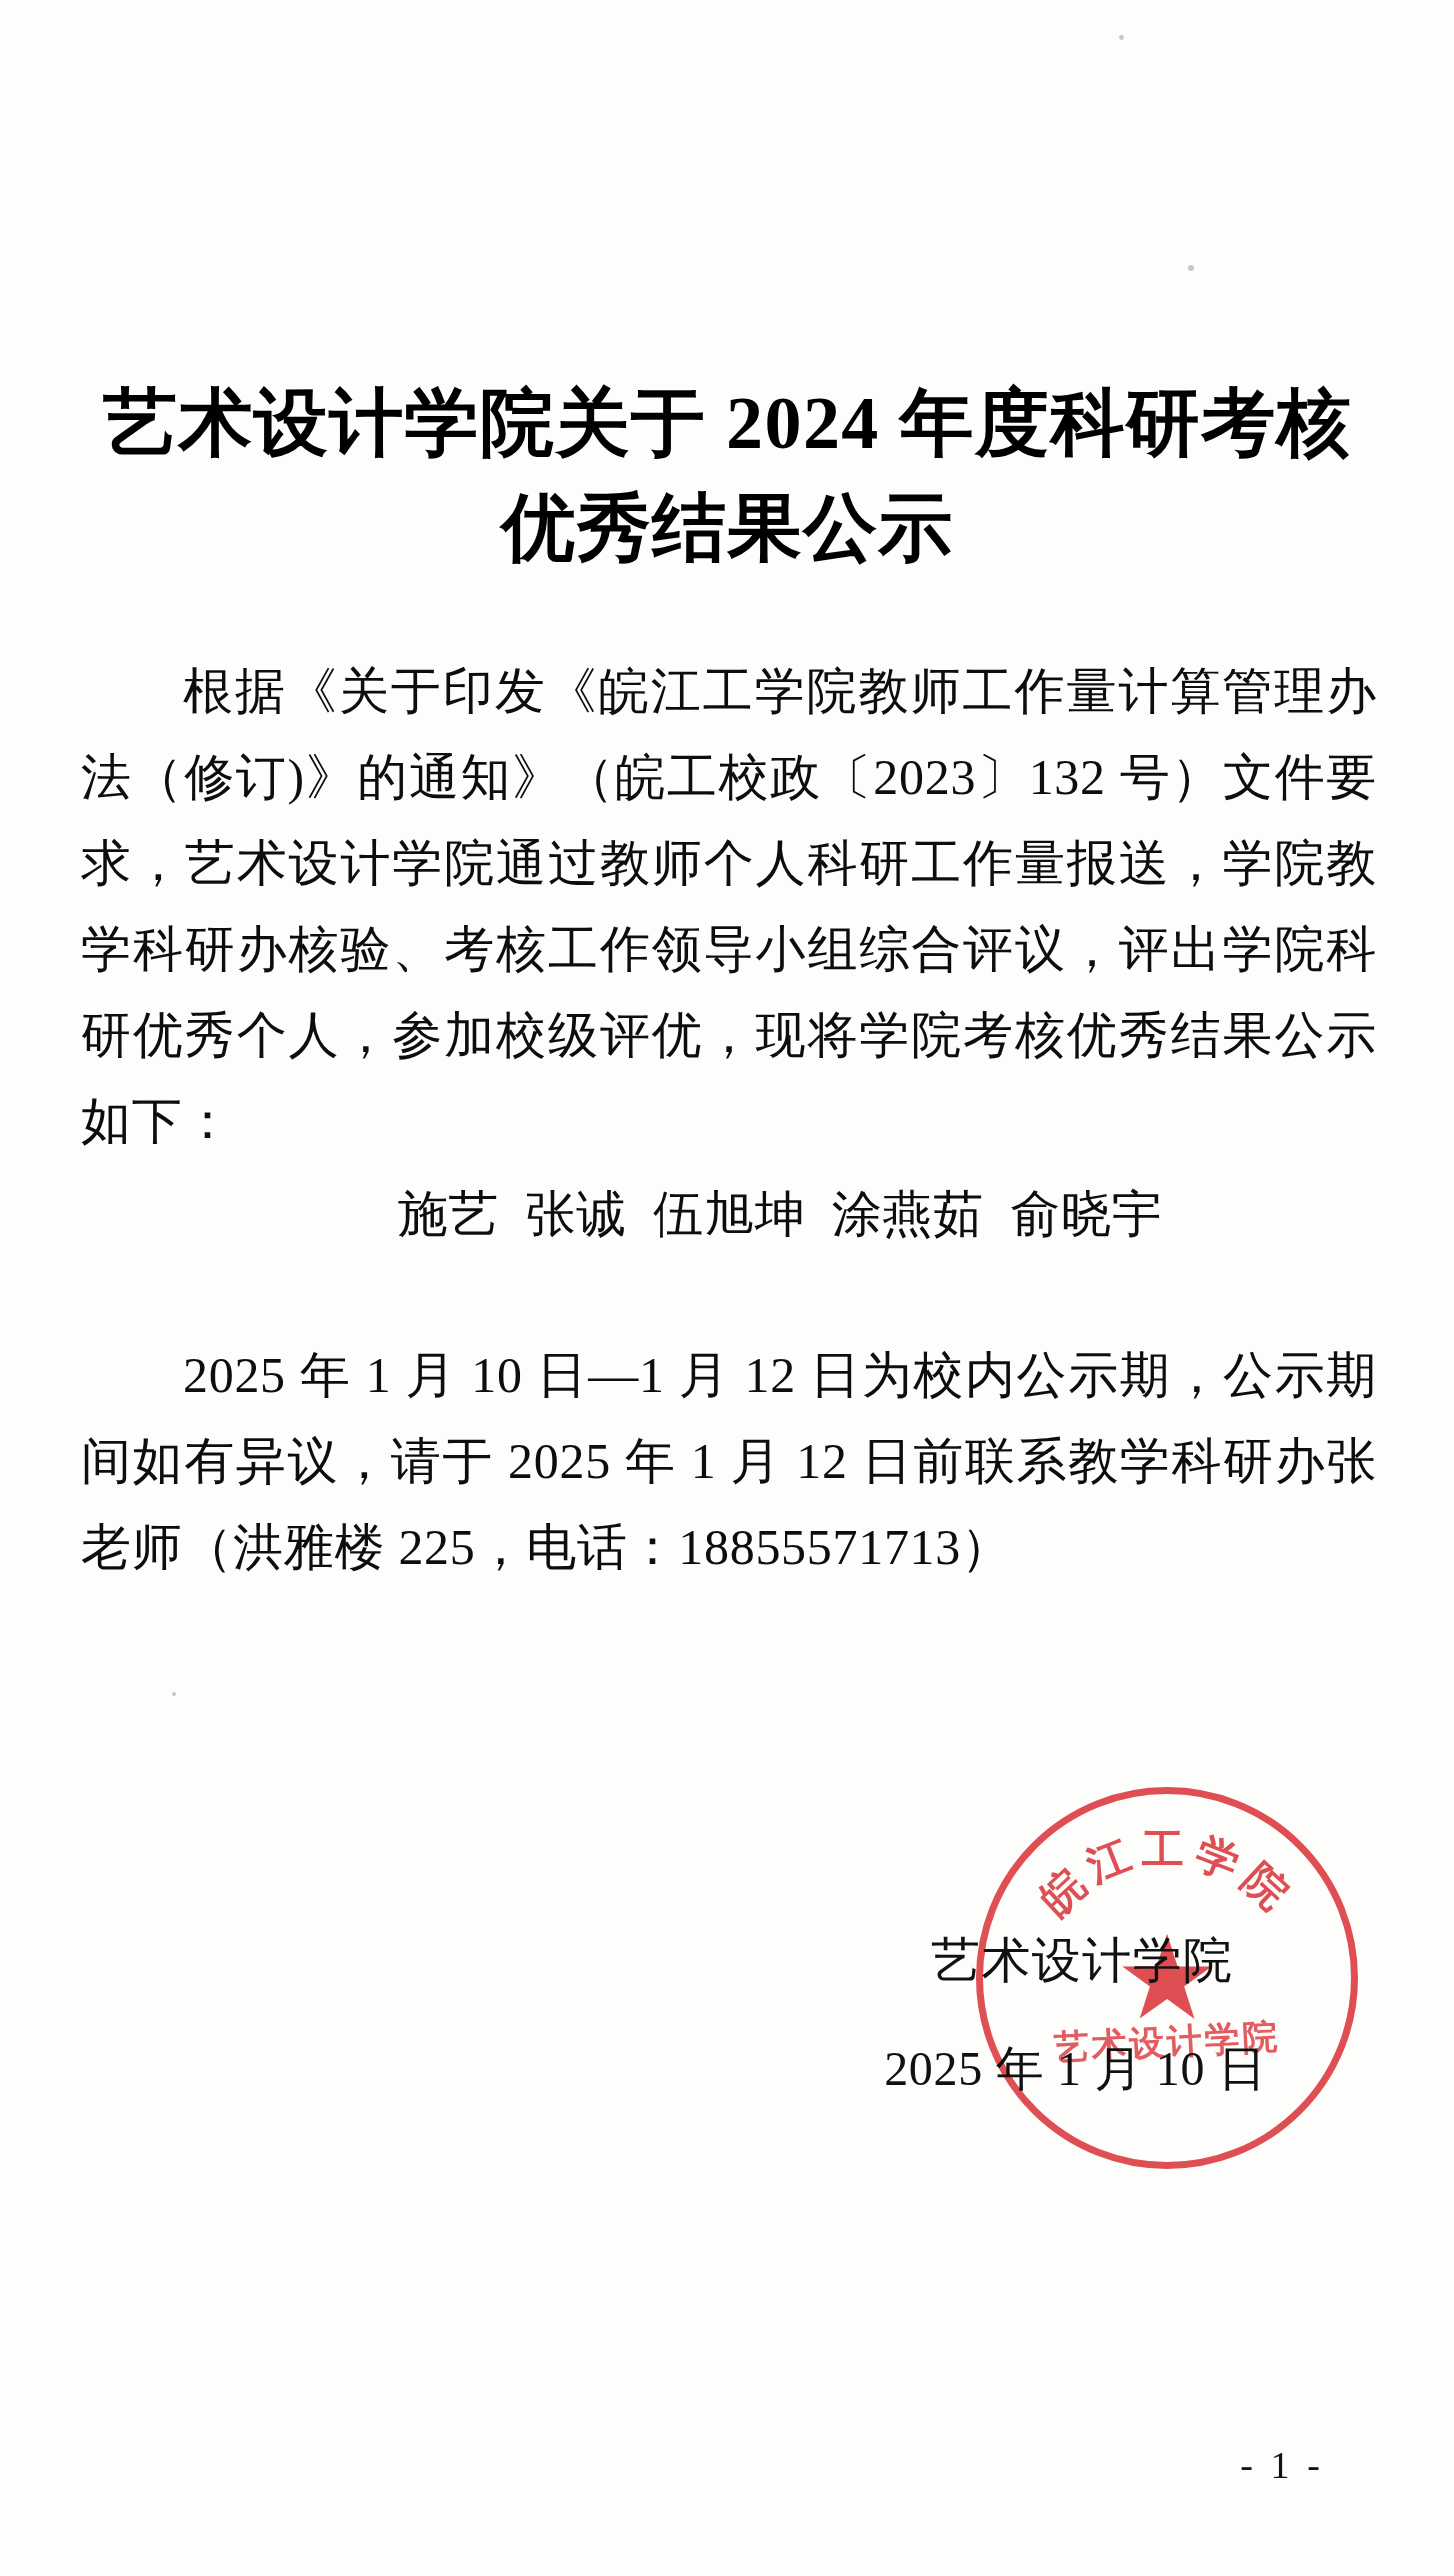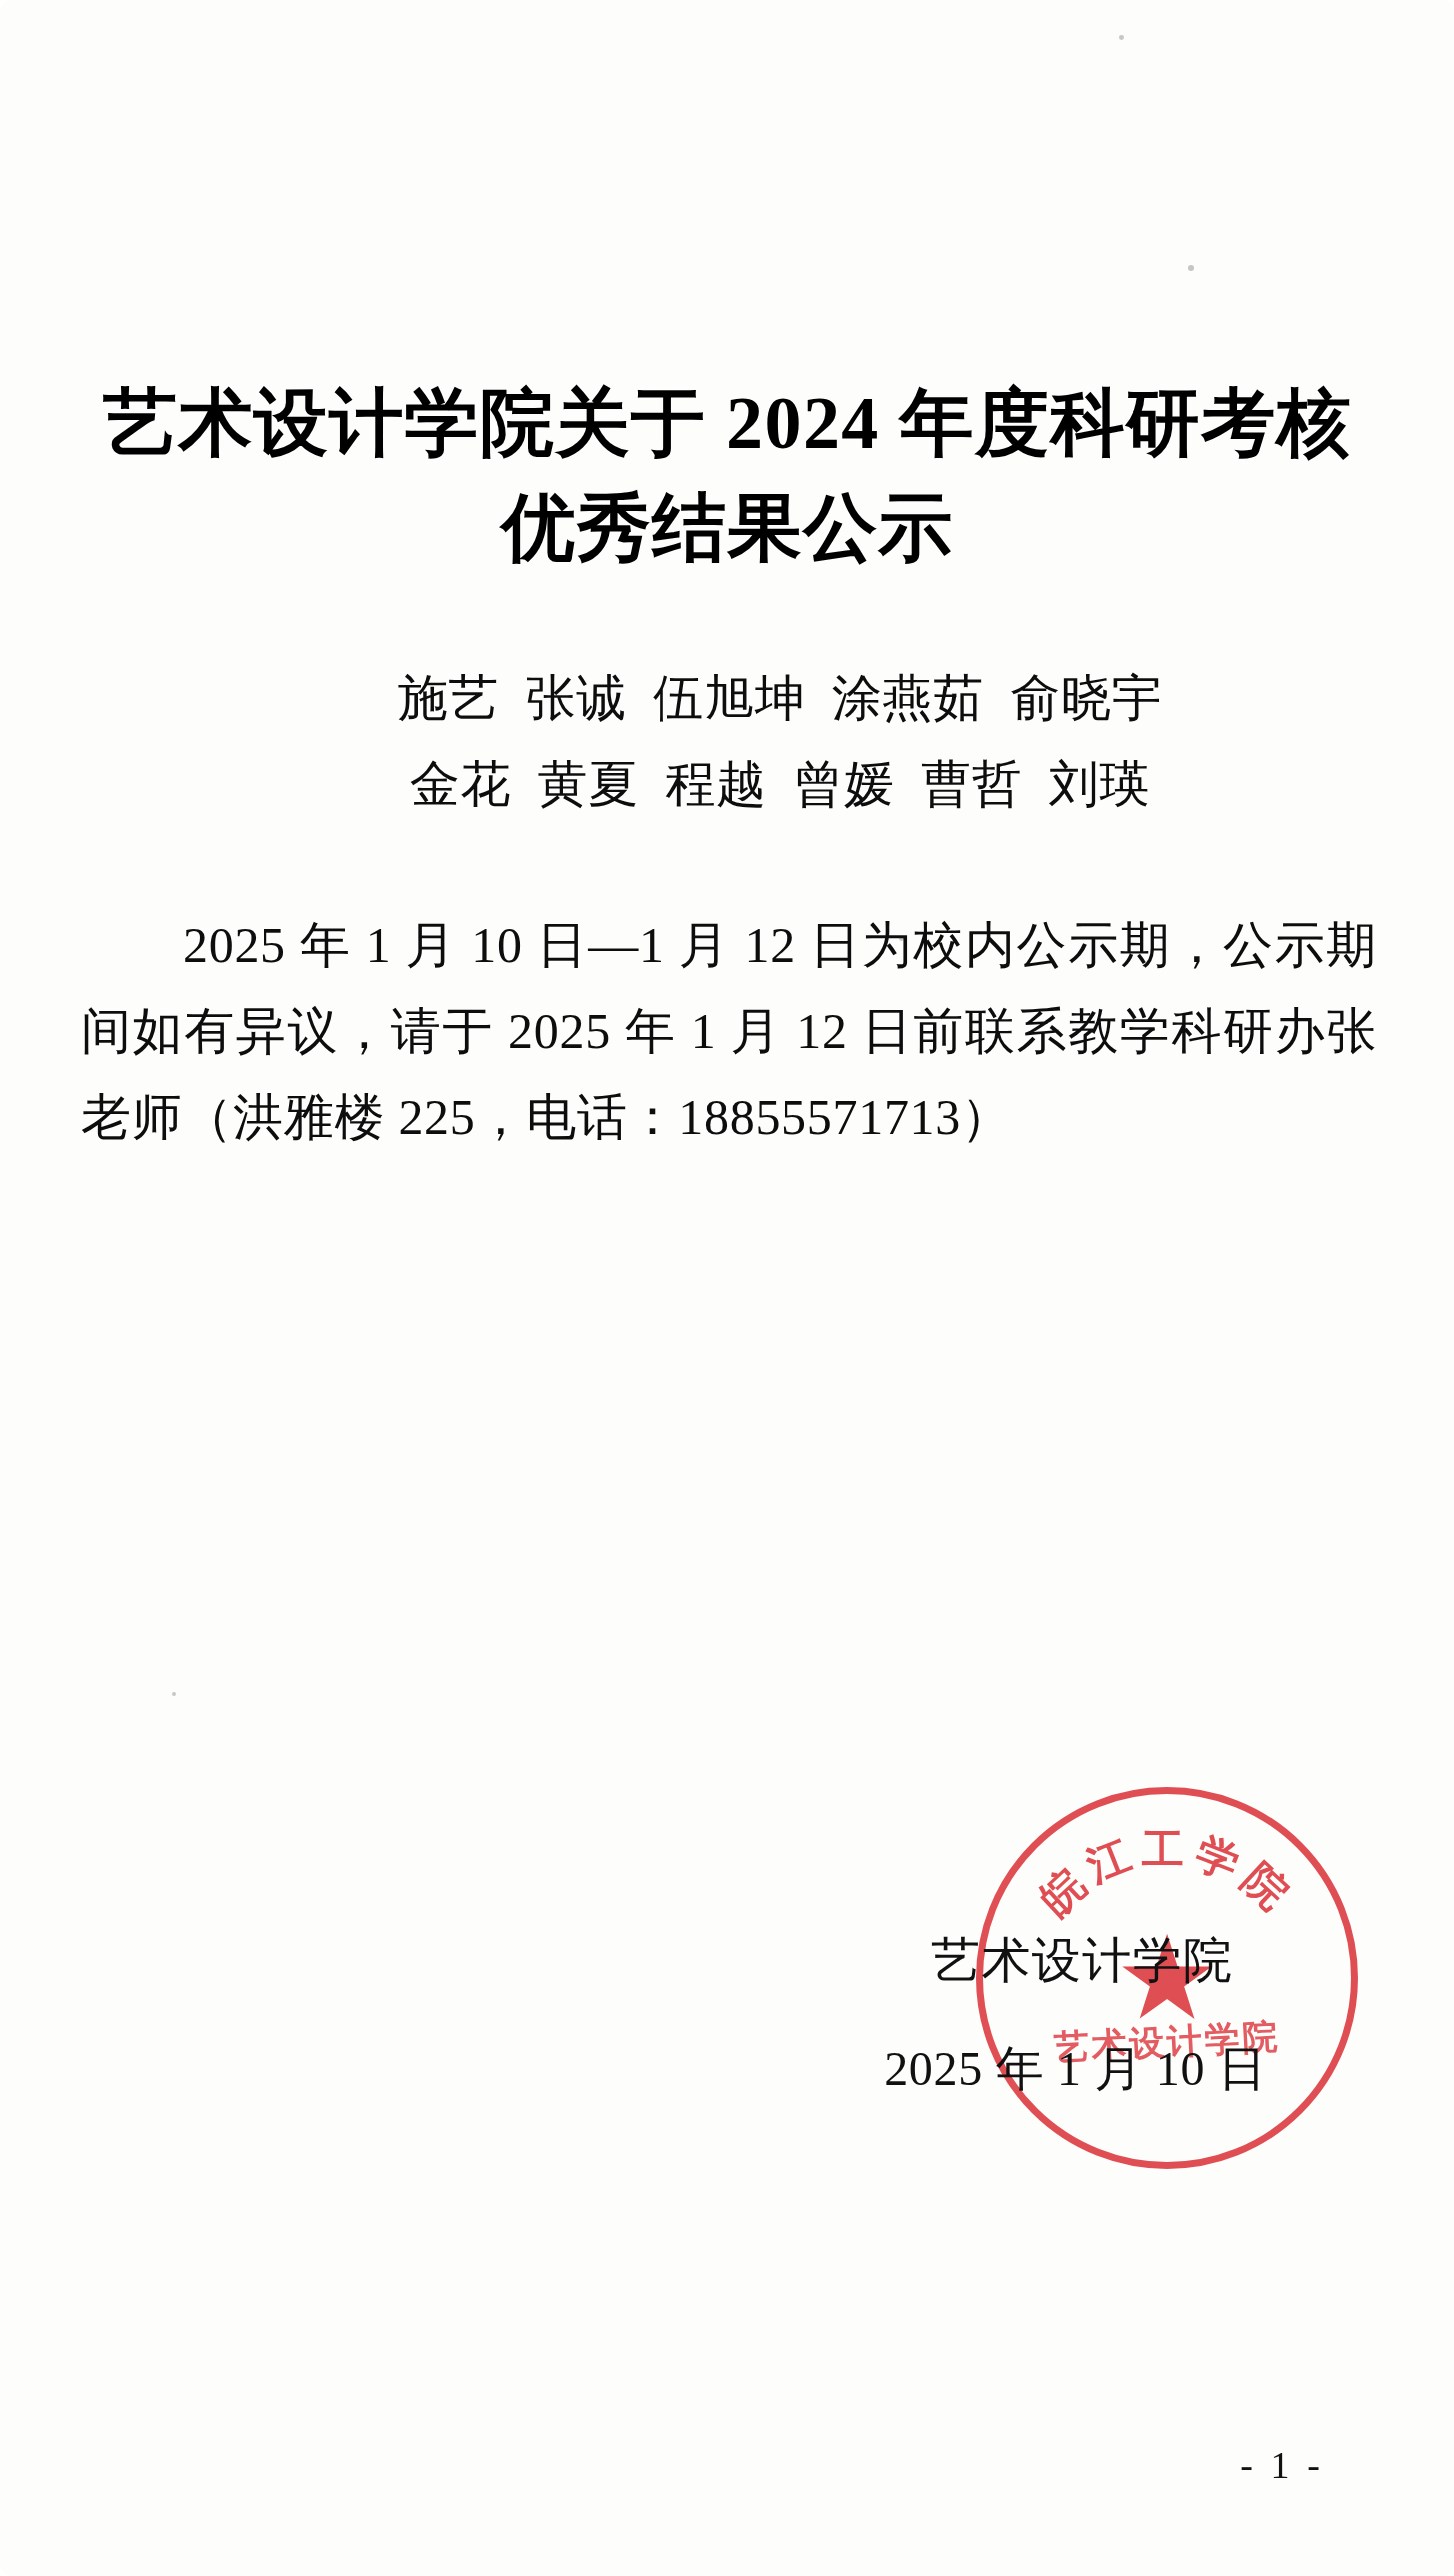--- a/index.html
+++ b/index.html
@@ -172,23 +172,23 @@
 <div class="page">
 
   <div class="speck" style="left:1119px;top:35px;width:4.8px;height:4.8px;"></div>
   <div class="speck" style="left:1188px;top:265px;width:5.5px;height:5.5px;"></div>
   <div class="speck" style="left:899px;top:936px;width:4.8px;height:4.8px;"></div>
   <div class="speck" style="left:172px;top:1692px;width:4.1px;height:4.1px;"></div>
 
   <h1 class="doc-title">艺术设计学院关于 2024 年度科研考核优秀结果公示</h1>
 
   <div class="body-block">
+    <p class="para indent">根据《关于印发《皖江工学院教师工作量计算管理办法（修订)》的通知》（皖工校政〔2023〕132 号）文件要求，艺术设计学院通过教师个人科研工作量报送，学院教学科研办核验、考核工作领导小组综合评议，评出学院科研优秀个人，参加校级评优，现将学院考核优秀结果公示如下：</p>
     <div class="gap-small"></div>
     <div class="name-line">施艺  张诚  伍旭坤  涂燕茹  俞晓宇</div>
-    <div class="name-line">金花  黄夏  程越  曾媛  曹哲  刘瑛</div>
     <div class="gap-large"></div>
     <p class="para indent">2025 年 1 月 10 日—1 月 12 日为校内公示期，公示期间如有异议，请于 2025 年 1 月 12 日前联系教学科研办张老师（洪雅楼 225，电话：18855571713）</p>
   </div>
 
   <div class="seal">
     <svg class="seal-arc" viewBox="0 0 540 540" aria-hidden="true">
       <defs>
         <path id="arcpath" d="M 72 300 A 198 198 0 0 1 468 300"></path>
       </defs>
       <text>

